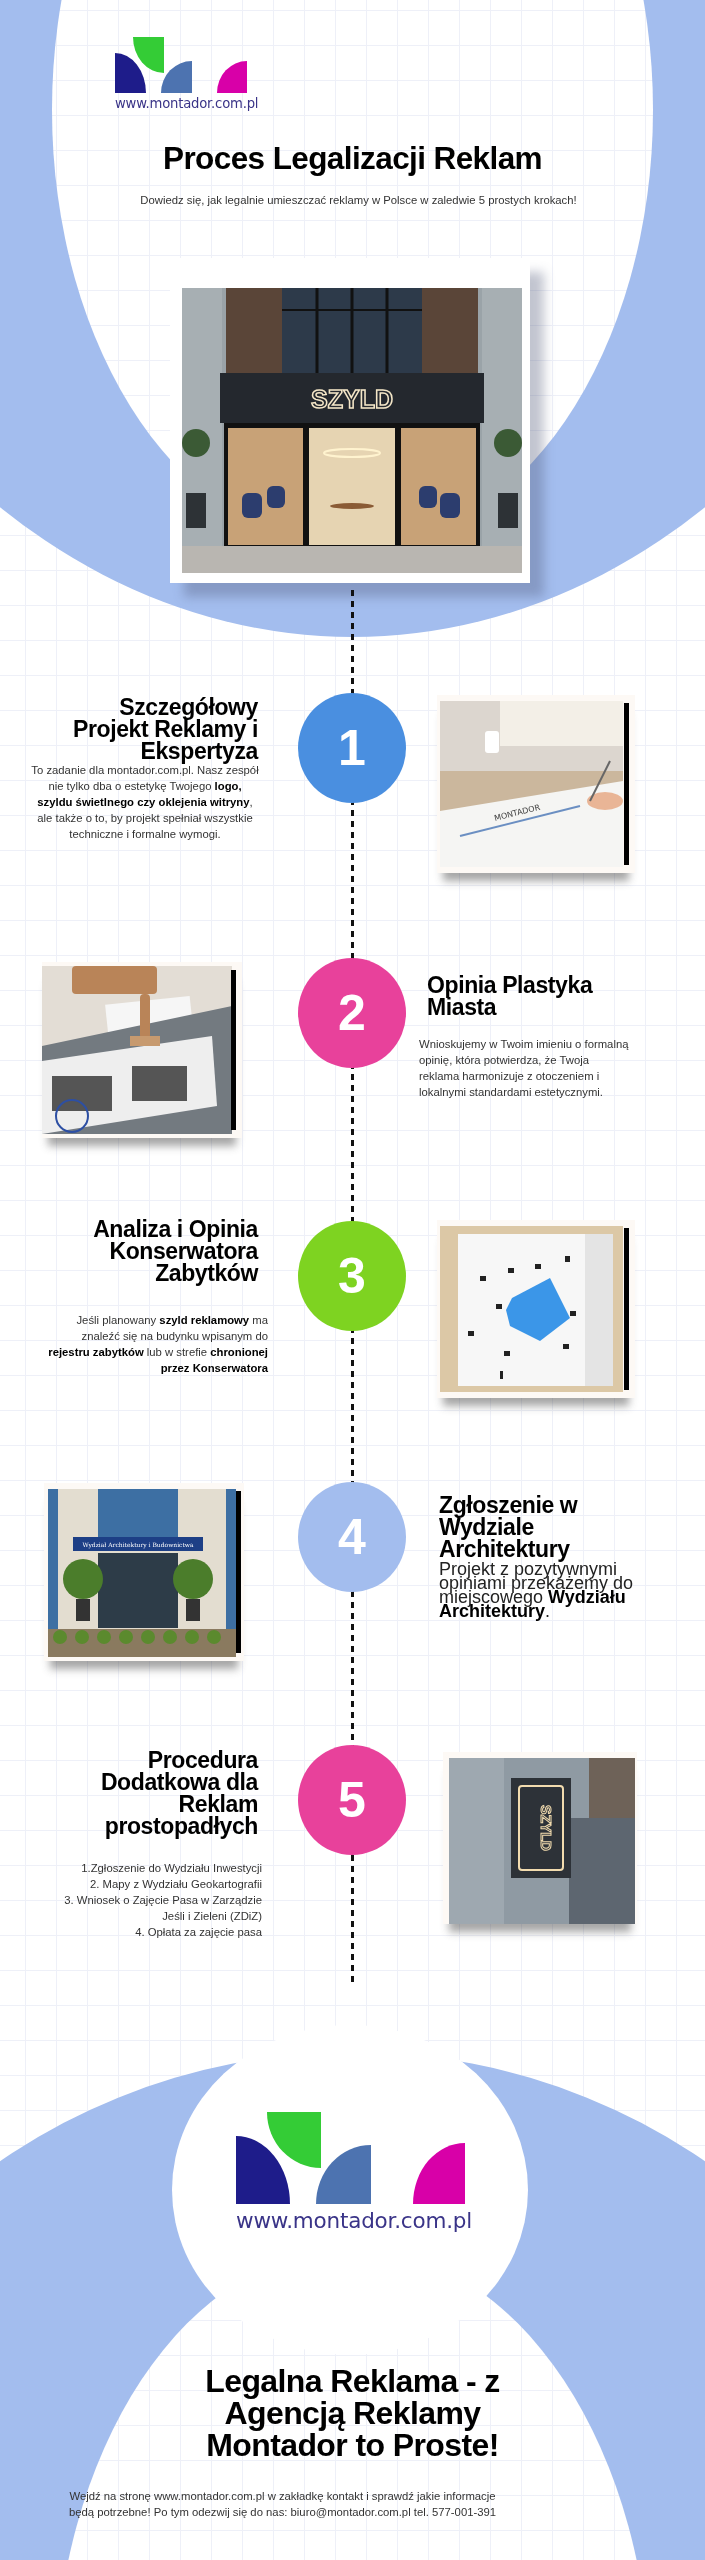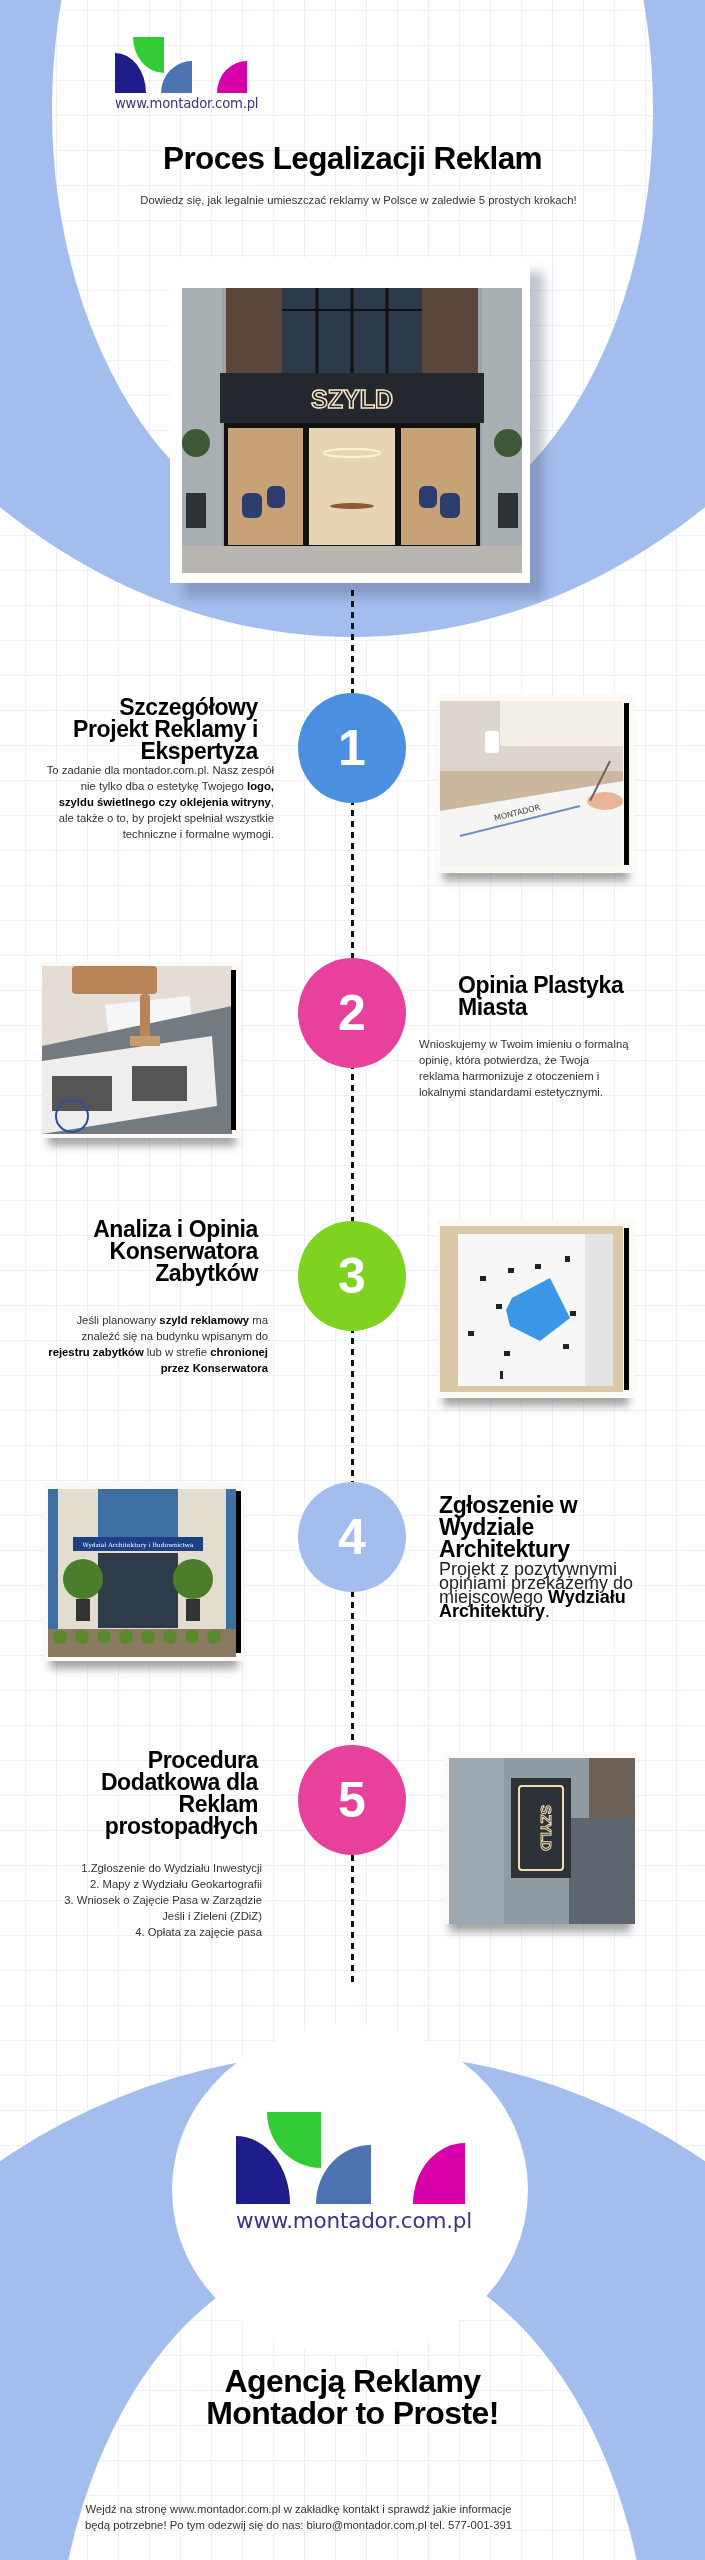--- a/index.html
+++ b/index.html
@@ -114,22 +114,22 @@
   }
   .bottom-white-circle {
     position: absolute; left: 172px; top: 2025px; width: 356px; height: 330px; border-radius: 50%;
     background: #fff;
   }
   .bottom-title {
     position: absolute; left: 0; width: 705px; top: 2365px; text-align: center;
     font-family: "Liberation Sans", sans-serif; font-weight: bold; font-size: 32px; line-height: 32px; letter-spacing: -0.6px; color: #000;
   }
   .bottom-text {
-    position: absolute; left: 16px; width: 565px; top: 2488px; text-align: center;
-    font-family: "Liberation Sans", sans-serif; font-size: 11.3px; line-height: 16px; color: #333; margin-top: 13px;
+    position: absolute; left: 0; width: 565px; top: 2488px; text-align: center;
+    font-family: "Liberation Sans", sans-serif; font-size: 11.3px; line-height: 16px; color: #333;
   }
 </style>
 </head>
 <body>
 
 <div class="top-blue"></div>
 <div class="top-white"></div>
 
 <div class="logo" style="left:115px; top:37px;">
   <div class="sh s-navy"></div>
@@ -171,21 +171,21 @@
       <circle cx="326" cy="155" r="14" fill="#3b5a35"></circle>
       <rect x="316" y="205" width="20" height="35" fill="#2d3236"></rect>
       <rect x="0" y="258" width="340" height="27" fill="#b9b6b1"></rect>
     </svg>
   </div>
 </div>
 
 <div class="dash-line"></div>
 
 <h2 class="step-title right" style="left:40px; top:696px; width:218px;">Szczegółowy Projekt Reklamy i Ekspertyza</h2>
-<p class="step-text right" style="left:46px; top:762px; width:228px;"><span>To zadanie dla montador.com.pl. Nasz zespół nie tylko dba o estetykę Twojego </span><b>logo, szyldu świetlnego czy oklejenia witryny</b><span>, ale także o to, by projekt spełniał wszystkie techniczne i formalne wymogi.</span></p>
+<p class="step-text right" style="left:31px; top:762px; width:228px;text-align:center;"><span>To zadanie dla montador.com.pl. Nasz zespół nie tylko dba o estetykę Twojego </span><b>logo, szyldu świetlnego czy oklejenia witryny</b><span>, ale także o to, by projekt spełniał wszystkie techniczne i formalne wymogi.</span></p>
 <div class="step-circle" style="left:298px; top:693px; background:#4a8fe0;">
     <span>1</span>
   </div>
 <div class="img-card" style="left:437px; top:695px; width:198px; height:178px;">
   <div class="photo" style="left:3px; top:6px; width:183px; height:166px;">
     <svg width="183" height="166" viewBox="0 0 183 166">
       <rect width="183" height="166" fill="#dcd6cf"></rect>
       <rect x="60" y="0" width="123" height="45" fill="#f3efe7"></rect>
       <rect x="0" y="70" width="183" height="96" fill="#cbb79d"></rect>
       <polygon points="0,110 183,80 183,166 0,166" fill="#f5f5f3"></polygon>
@@ -212,21 +212,21 @@
       <rect x="98" y="28" width="10" height="45" rx="4" fill="#b98458"></rect>
       <rect x="88" y="70" width="30" height="10" fill="#c79a6f"></rect>
       <circle cx="30" cy="150" r="16" fill="none" stroke="#2d4fa3" stroke-width="2"></circle>
     </svg>
   </div>
   <div class="edge" style="left:189px;"></div>
 </div>
 <div class="step-circle" style="left:298px; top:958px; background:#e8419b;">
     <span>2</span>
   </div>
-<h2 class="step-title" style="left:458px; top:974px; width:230px;">Opinia Plastyka Miasta</h2>
+<h2 class="step-title" style="left:427px; top:974px; width:230px;">Opinia Plastyka Miasta</h2>
 <p class="step-text" style="left:419px; top:1036px; width:210px;">Wnioskujemy w Twoim imieniu o formalną opinię, która potwierdza, że Twoja reklama harmonizuje z otoczeniem i lokalnymi standardami estetycznymi.</p>
 
 <h2 class="step-title right" style="left:40px; top:1218px; width:218px;">Analiza i Opinia Konserwatora Zabytków</h2>
 <p class="step-text right" style="left:40px; top:1312px; width:228px;"><span>Jeśli planowany </span><b>szyld reklamowy</b><span> ma znaleźć się na budynku wpisanym do </span><b>rejestru zabytków</b><span> lub w strefie </span><b>chronionej przez Konserwatora</b></p>
 <div class="step-circle" style="left:298px; top:1221px; background:#7ed321;">
     <span>3</span>
   </div>
 <div class="img-card" style="left:437px; top:1220px; width:198px; height:178px;">
   <div class="photo" style="left:3px; top:6px; width:183px; height:166px;">
     <svg width="183" height="166" viewBox="0 0 183 166">
@@ -317,19 +317,20 @@
 
 <div class="logo big" style="left:236px; top:2112px;">
   <div class="sh s-navy"></div>
   <div class="sh s-green"></div>
   <div class="sh s-steel"></div>
   <div class="sh s-pink"></div>
   <div class="url">www.montador.com.pl</div>
 </div>
 
 <h2 class="bottom-title">
+  <div>Legalna Reklama - z</div>
   <div>Agencją Reklamy</div>
   <div>Montador to Proste!</div>
 </h2>
 <div class="bottom-text">
   <div>Wejdź na stronę www.montador.com.pl w zakładkę kontakt i sprawdź jakie informacje</div>
   <div>będą potrzebne! Po tym odezwij się do nas: biuro@montador.com.pl tel. 577-001-391</div>
 </div>
 
 </body></html>

